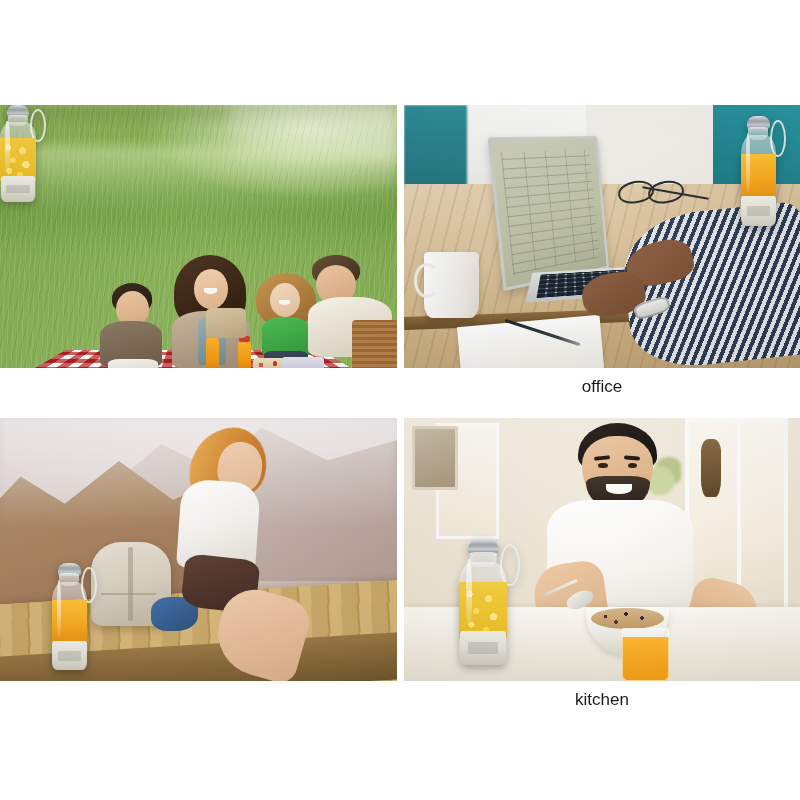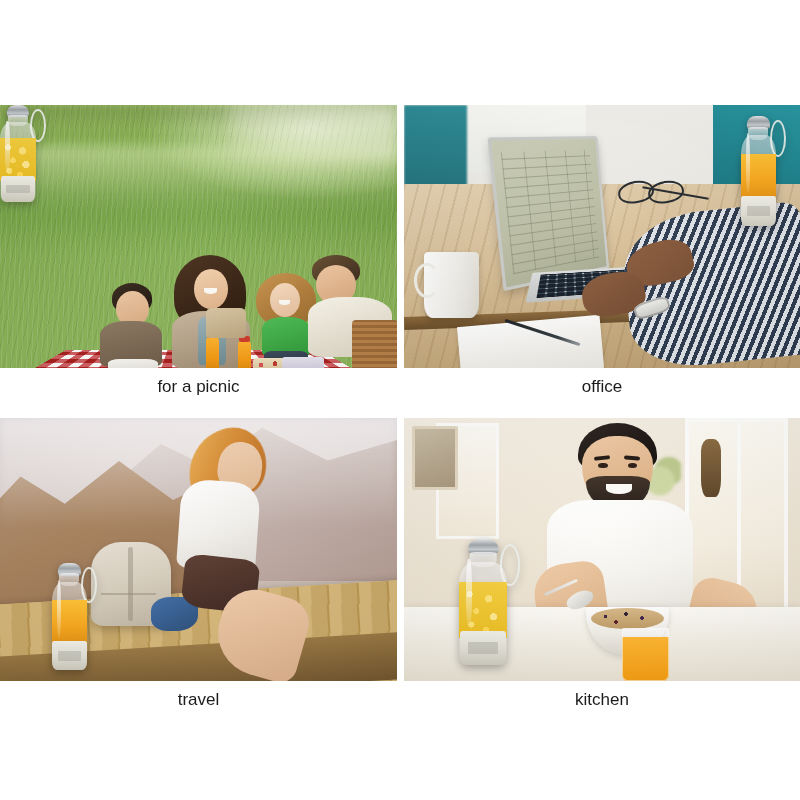--- a/index.html
+++ b/index.html
@@ -572,21 +572,20 @@
           <div class="b-loop"></div>
           <div class="b-neck"></div>
           <div class="b-body">
             <div class="b-fill fill-chunks"></div>
           </div>
           <div class="b-base"></div>
           <div class="b-label"></div>
           <div class="b-gloss"></div>
         </div>
       </div>
-      <div class="caption">for a picnic</div>
     </div>
 
     <div class="card">
       <div class="photo" title="office scene">
         <div class="layer off-bg"></div>
         <div class="layer off-window"></div>
         <div class="layer off-teal-l"></div>
         <div class="layer off-teal-r"></div>
         <div class="layer off-desk"></div>
         <div class="layer off-desk-grain"></div>
@@ -658,21 +657,20 @@
           <div class="b-loop"></div>
           <div class="b-neck"></div>
           <div class="b-body">
             <div class="b-fill fill-juice"></div>
           </div>
           <div class="b-base"></div>
           <div class="b-label"></div>
           <div class="b-gloss"></div>
         </div>
       </div>
-      <div class="caption">travel</div>
     </div>
 
     <div class="card">
       <div class="photo" title="kitchen scene">
         <div class="layer kt-bg"></div>
         <div class="layer kt-window-l"></div>
         <div class="layer kt-window-r">
           <div class="kt-window-pane"></div>
         </div>
         <div class="layer kt-mirror"></div>

